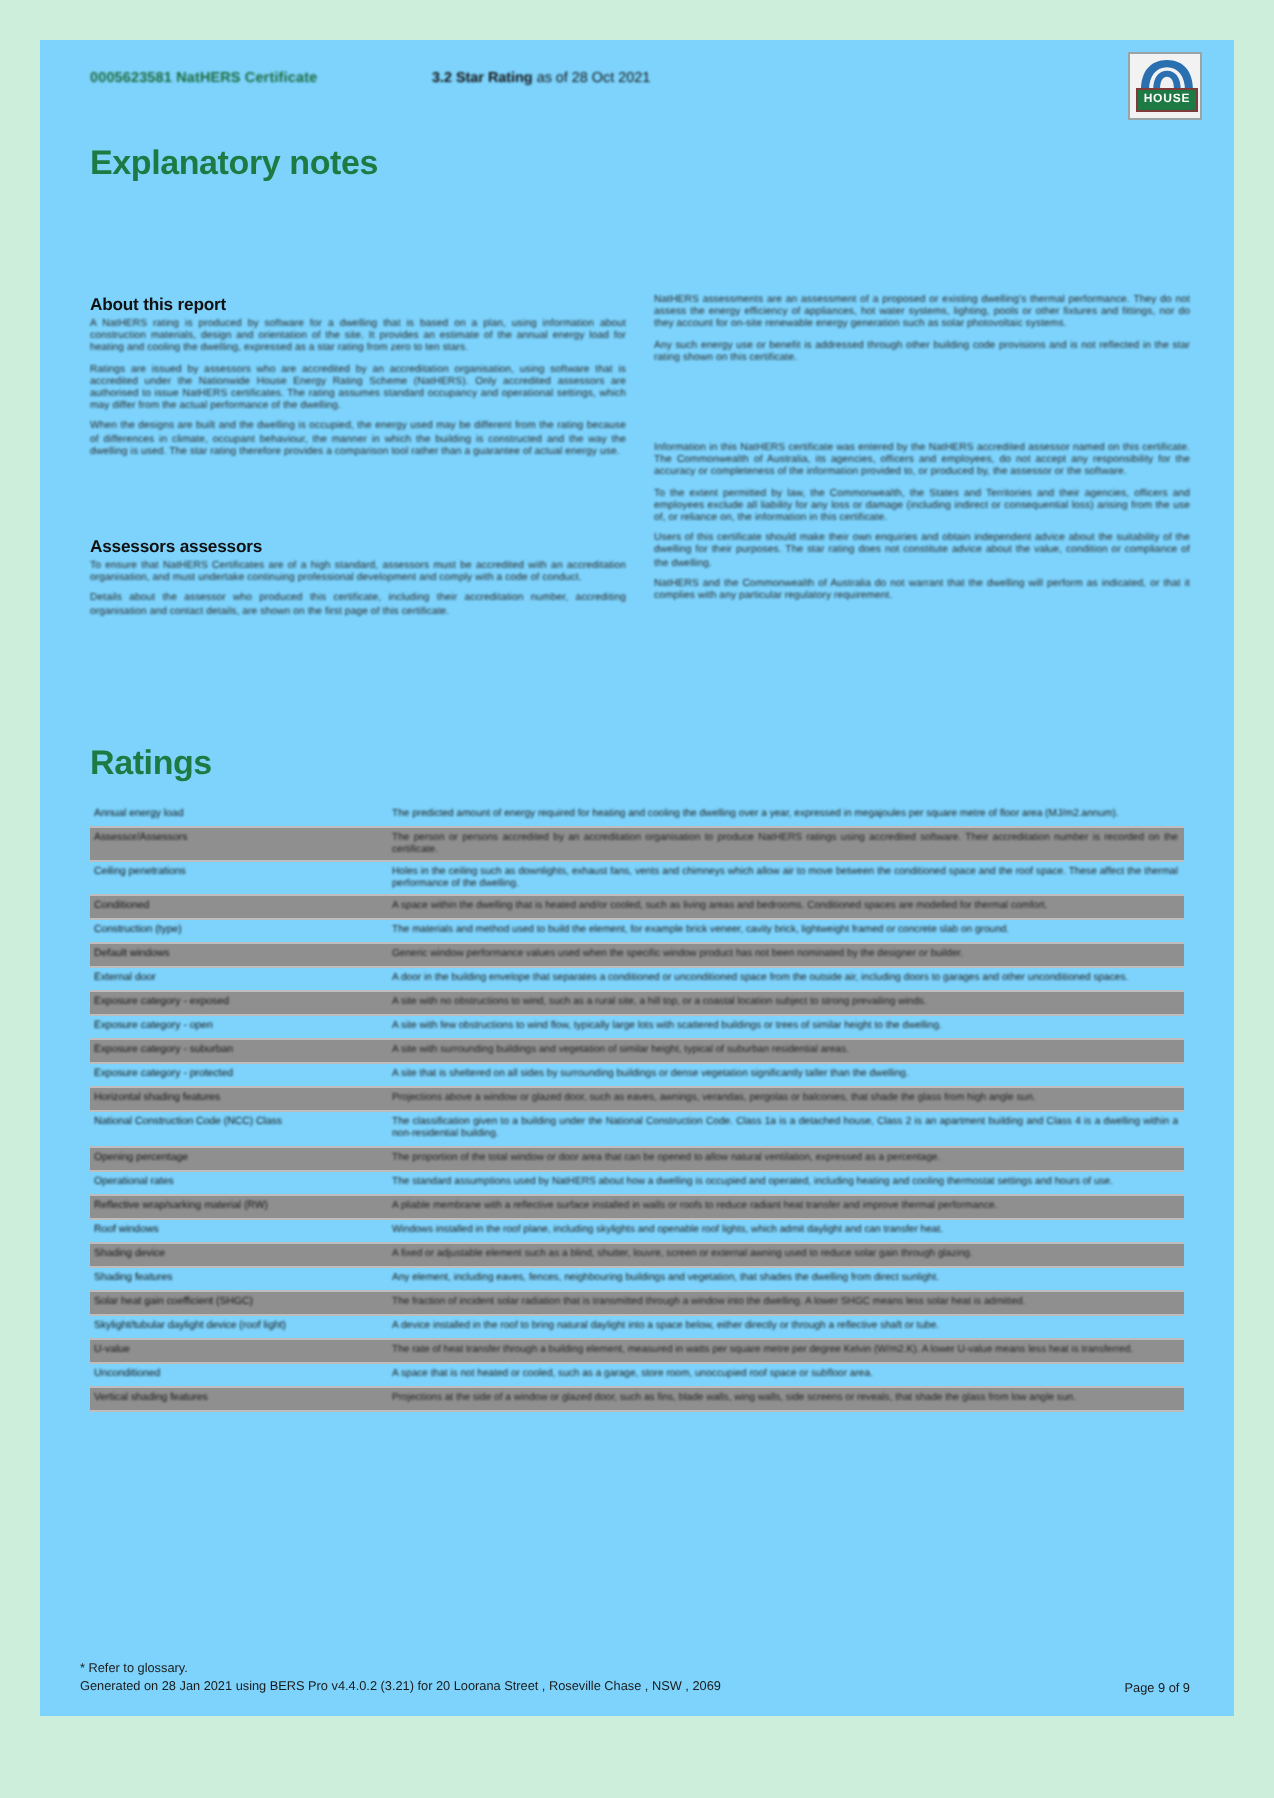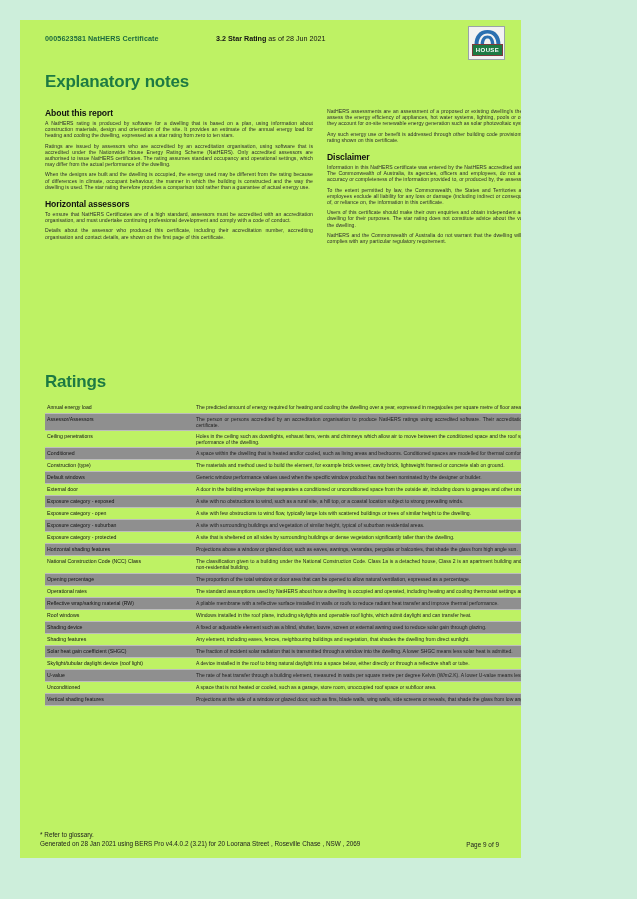--- a/index.html
+++ b/index.html
@@ -7,22 +7,22 @@
   body{
     width:637px;height:899px;
     background:#cdeedb;
     font-family:"Liberation Sans", sans-serif;
     overflow:hidden;
     position:relative;
   }
   #page{
     position:absolute;
     left:20px;top:20px;
-    width:501px;height:838px;
-    background:#bef264;
+    width:597px;height:838px;
+    background:#7dd3fc;
     color:#1b1b1b;
     overflow:hidden;
   }
   
   .hdr{
     position:absolute;left:0;top:0;right:0;height:42px;
   }
   .hdr-cert{
     position:absolute;left:25px;top:14px;
     font-size:7.2px;font-weight:bold;color:#1d6b3f;
@@ -66,21 +66,21 @@
   #t-gloss{top:352px;}
   
   .col{position:absolute;width:268px;}
   #colL{left:25px;top:88px;}
   #colR{left:307px;top:88px;}
   .sub-h{
     font-size:8.6px;font-weight:bold;color:#111;
     margin:0 0 2px 0;letter-spacing:-.1px;
     filter:blur(.3px);
   }
-  .sec{margin-bottom:9px;}
+  .sec{margin-bottom:9px;margin-top:39px;}
   .p{
     font-size:5.1px;line-height:6.2px;
     color:#2b2b2b;text-align:justify;
     margin:0 0 4px 0;
     filter:blur(.55px);
     letter-spacing:.05px;
   }
   
   #gloss{
     position:absolute;left:25px;top:382px;
@@ -118,53 +118,52 @@
     font-size:6.4px;color:#1b1b1b;
   }
 </style>
 </head>
 <body>
 
 <div id="page">
 
   <div class="hdr">
     <div class="hdr-cert">0005623581 NatHERS Certificate</div>
-    <div class="hdr-rating"><b>3.2 Star Rating</b><span> as of 28 Jun 2021</span></div>
+    <div class="hdr-rating"><b>3.2 Star Rating</b><span> as of 28 Oct 2021</span></div>
     <div class="logo">
       <svg class="arch" viewBox="0 0 29 17" xmlns="http://www.w3.org/2000/svg">
         <path d="M14.5 1 C6 1 1.5 7 1.5 16 L5.5 16 C5.5 8.8 9.2 4.6 14.5 4.6 C19.8 4.6 23.5 8.8 23.5 16 L27.5 16 C27.5 7 23 1 14.5 1 Z" fill="#2a6fb0"></path>
         <path d="M14.5 6.4 C10.4 6.4 7.6 9.6 7.6 16 L11 16 C11 11.2 12.5 9.4 14.5 9.4 C16.5 9.4 18 11.2 18 16 L21.4 16 C21.4 9.6 18.6 6.4 14.5 6.4 Z" fill="#2a6fb0"></path>
         <rect x="1" y="15" width="27" height="2" fill="#2a6fb0"></rect>
       </svg>
       <div class="house">HOUSE</div>
     </div>
   </div>
 
   <div class="title-green" id="t-notes">Explanatory notes</div>
 
   <div class="col" id="colL">
       <div class="sec">
         <div class="sub-h">About this report</div>
         <div class="p">A NatHERS rating is produced by software for a dwelling that is based on a plan, using information about construction materials, design and orientation of the site. It provides an estimate of the annual energy load for heating and cooling the dwelling, expressed as a star rating from zero to ten stars.</div>
         <div class="p">Ratings are issued by assessors who are accredited by an accreditation organisation, using software that is accredited under the Nationwide House Energy Rating Scheme (NatHERS). Only accredited assessors are authorised to issue NatHERS certificates. The rating assumes standard occupancy and operational settings, which may differ from the actual performance of the dwelling.</div>
         <div class="p">When the designs are built and the dwelling is occupied, the energy used may be different from the rating because of differences in climate, occupant behaviour, the manner in which the building is constructed and the way the dwelling is used. The star rating therefore provides a comparison tool rather than a guarantee of actual energy use.</div>
       </div>
       <div class="sec">
-        <div class="sub-h">Horizontal assessors</div>
+        <div class="sub-h">Assessors assessors</div>
         <div class="p">To ensure that NatHERS Certificates are of a high standard, assessors must be accredited with an accreditation organisation, and must undertake continuing professional development and comply with a code of conduct.</div>
         <div class="p">Details about the assessor who produced this certificate, including their accreditation number, accrediting organisation and contact details, are shown on the first page of this certificate.</div>
       </div>
     </div>
   <div class="col" id="colR">
       <div class="sec">
         <div class="p">NatHERS assessments are an assessment of a proposed or existing dwelling's thermal performance. They do not assess the energy efficiency of appliances, hot water systems, lighting, pools or other fixtures and fittings, nor do they account for on-site renewable energy generation such as solar photovoltaic systems.</div>
         <div class="p">Any such energy use or benefit is addressed through other building code provisions and is not reflected in the star rating shown on this certificate.</div>
       </div>
       <div class="sec">
-        <div class="sub-h">Disclaimer</div>
         <div class="p">Information in this NatHERS certificate was entered by the NatHERS accredited assessor named on this certificate. The Commonwealth of Australia, its agencies, officers and employees, do not accept any responsibility for the accuracy or completeness of the information provided to, or produced by, the assessor or the software.</div>
         <div class="p">To the extent permitted by law, the Commonwealth, the States and Territories and their agencies, officers and employees exclude all liability for any loss or damage (including indirect or consequential loss) arising from the use of, or reliance on, the information in this certificate.</div>
         <div class="p">Users of this certificate should make their own enquiries and obtain independent advice about the suitability of the dwelling for their purposes. The star rating does not constitute advice about the value, condition or compliance of the dwelling.</div>
         <div class="p">NatHERS and the Commonwealth of Australia do not warrant that the dwelling will perform as indicated, or that it complies with any particular regulatory requirement.</div>
       </div>
     </div>
 
   <div class="title-green" id="t-gloss">Ratings</div>
   <div id="gloss">
       <div class="grow">

